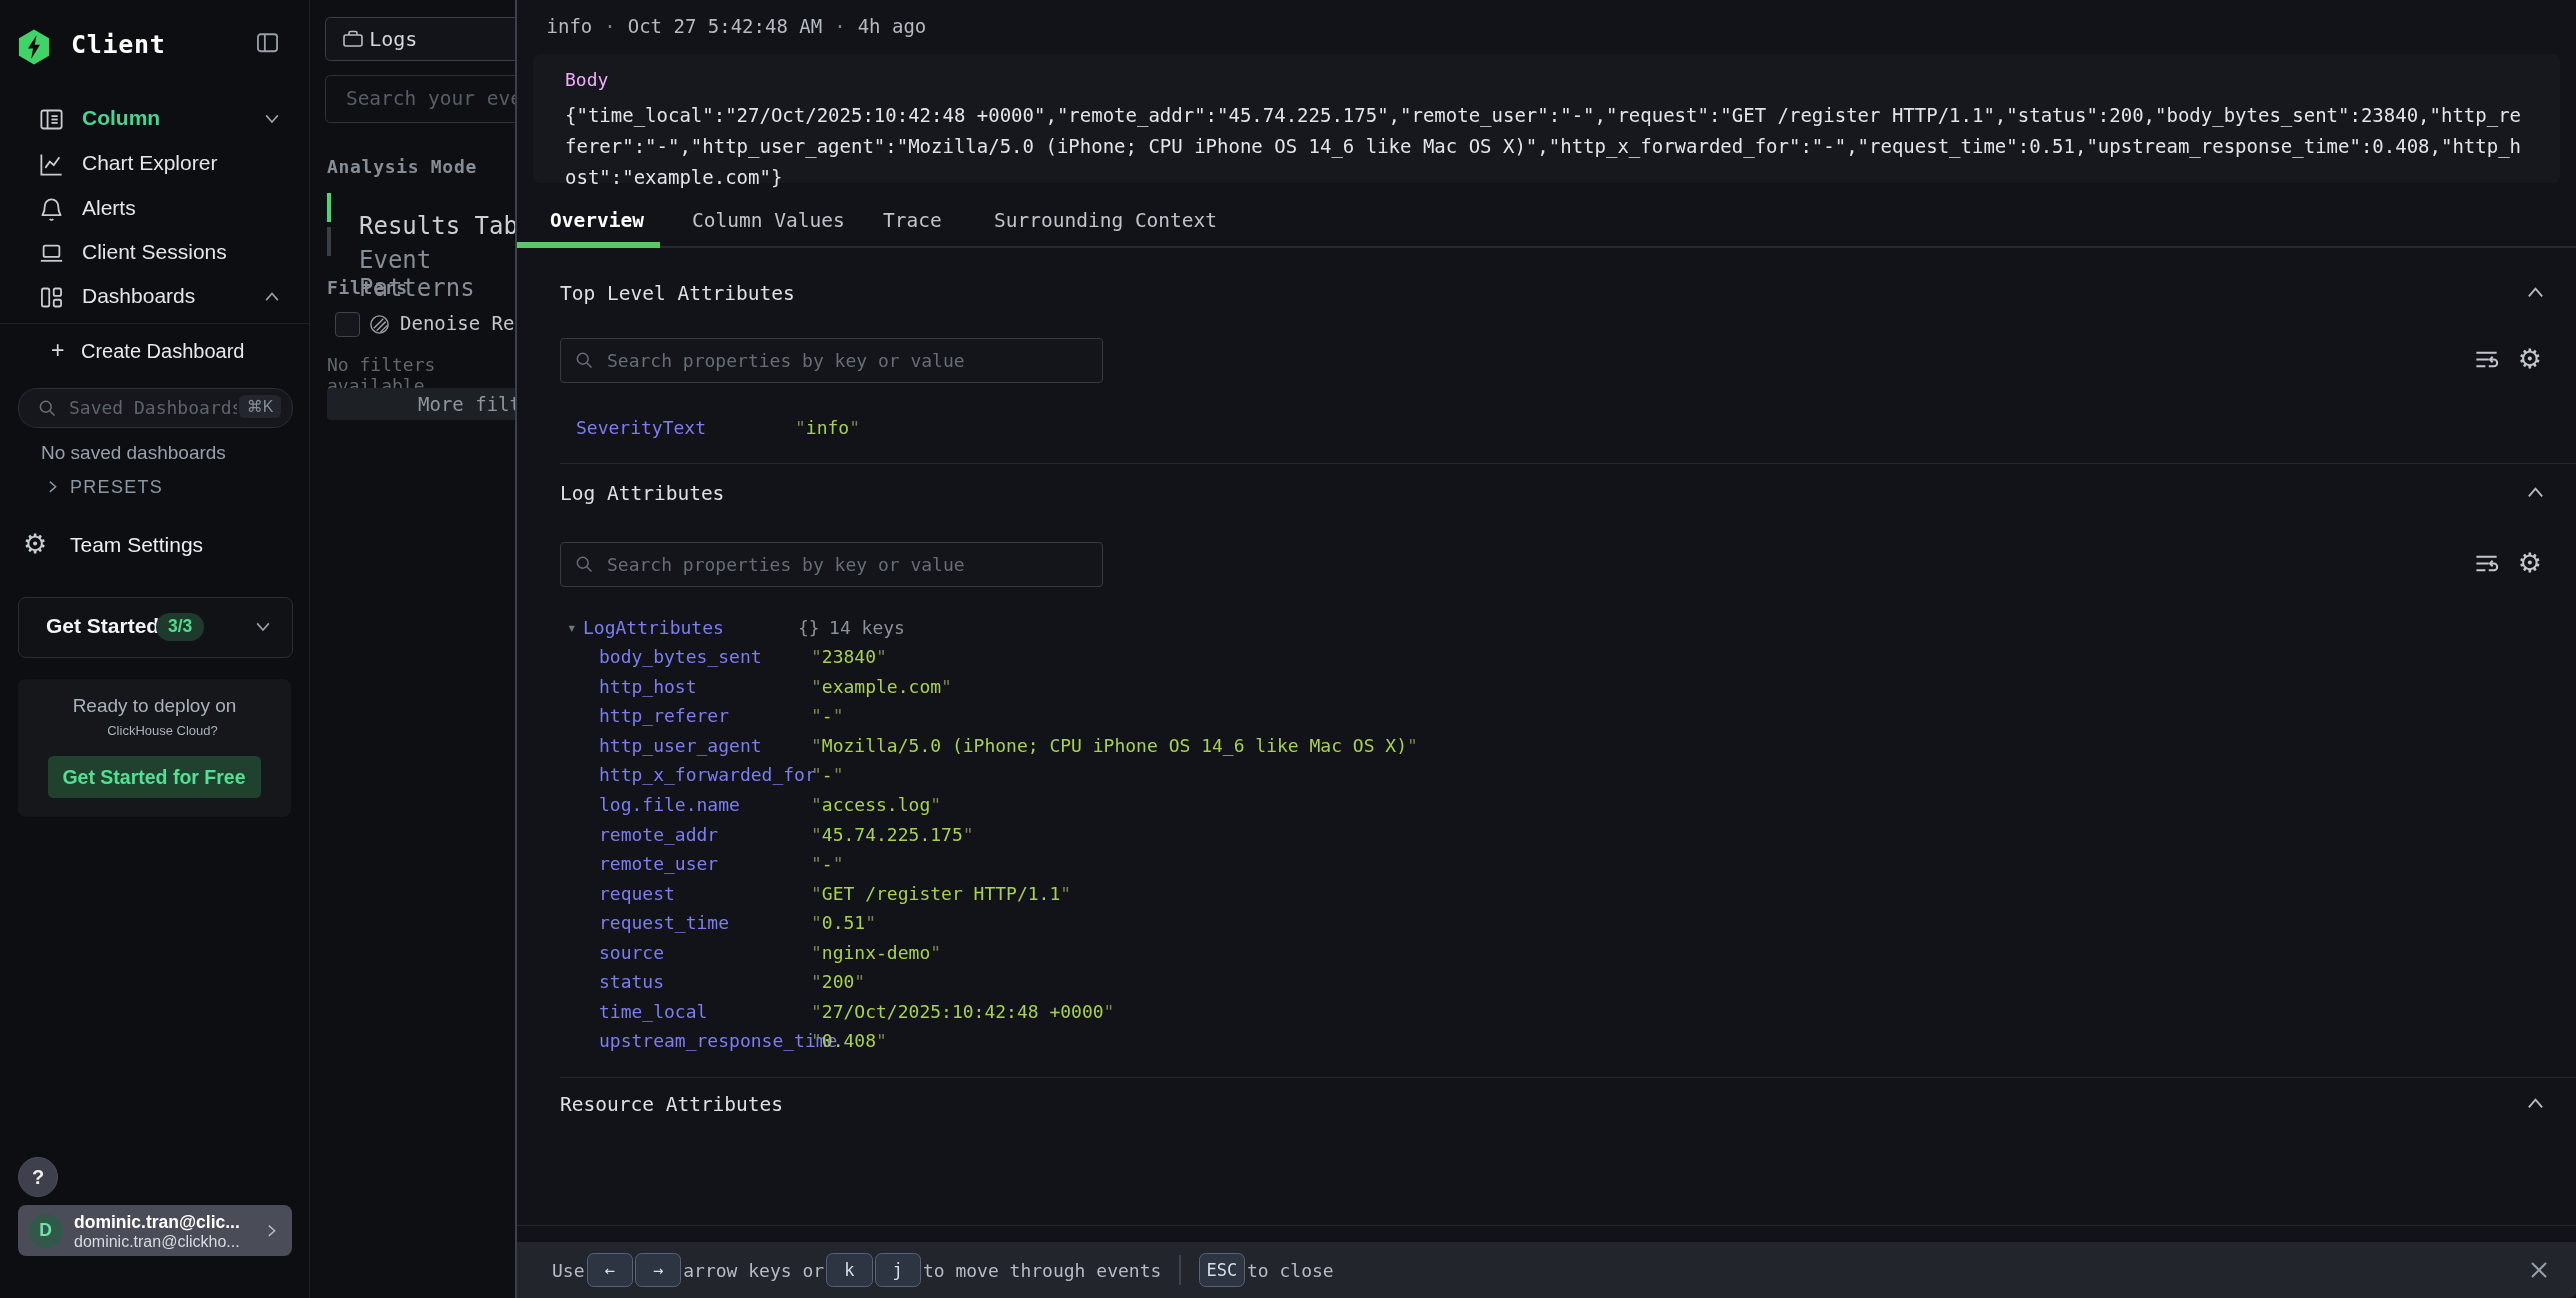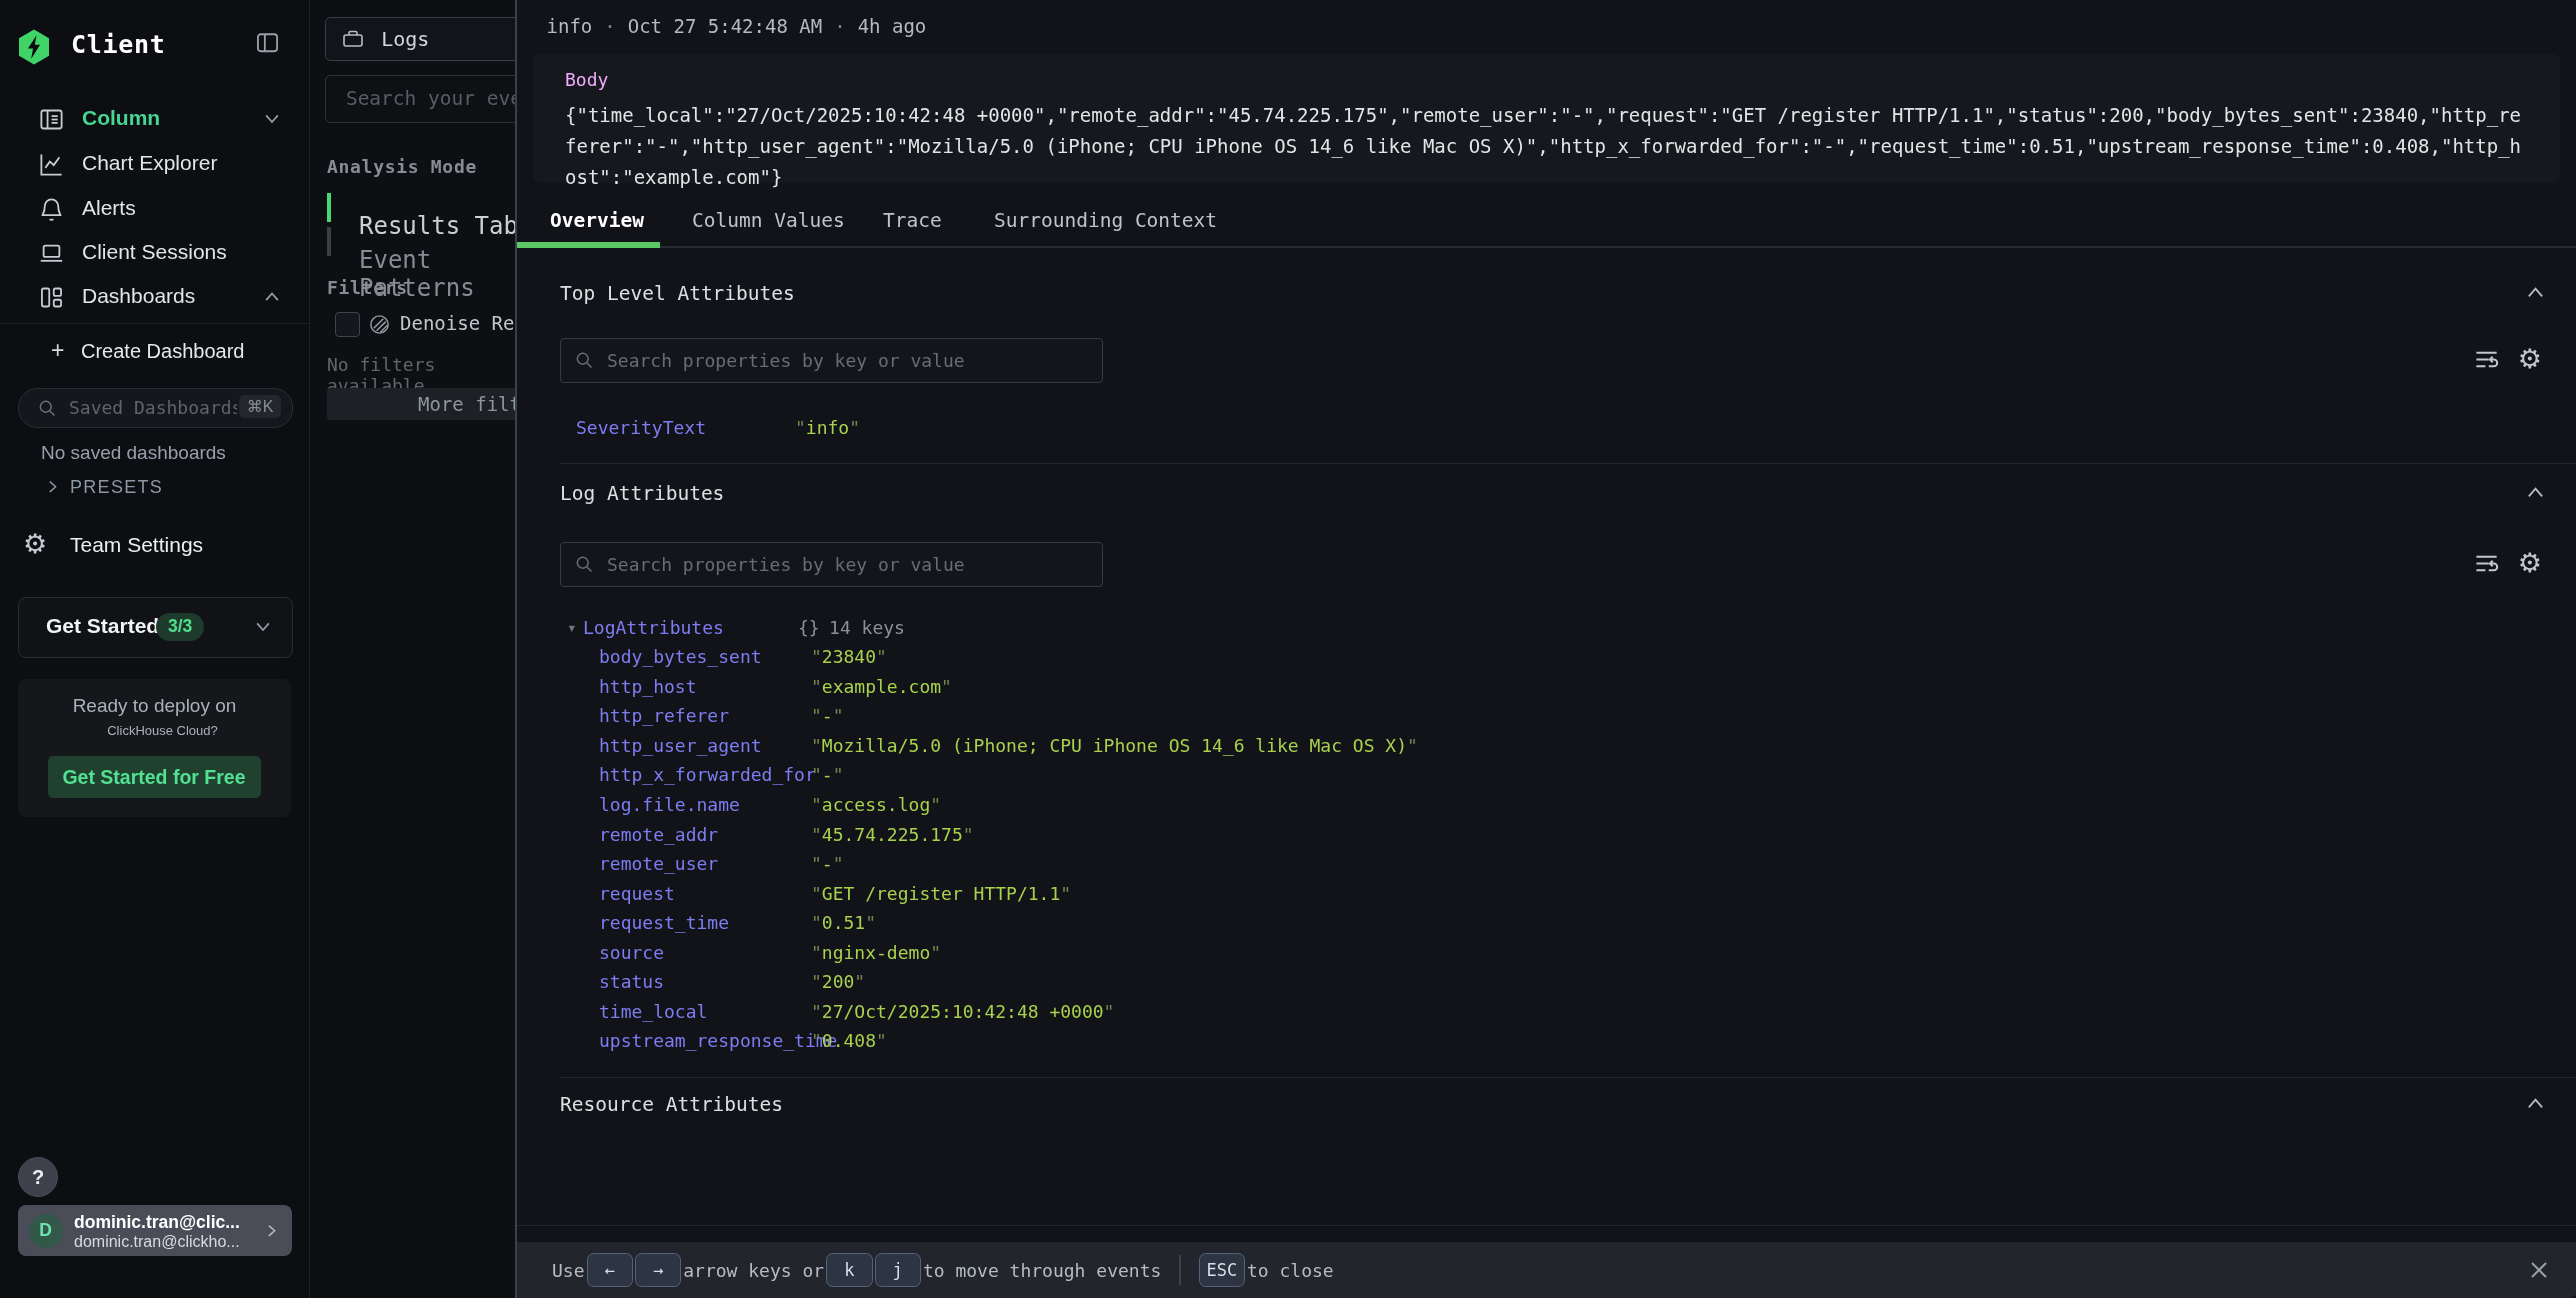--- a/index.html
+++ b/index.html
@@ -44,21 +44,21 @@
   .promo-btn{position:absolute;left:29.5px;top:77px;width:213px;height:42px;border-radius:5.4px;background:#21412f;display:flex;align-items:center;justify-content:center;font-size:19.5px;font-weight:bold;color:#52e092;cursor:pointer;}
   .help-circle{position:absolute;left:18px;top:1157px;width:38px;height:38px;border-radius:50%;background:#3e404b;border:1.3px solid #4a4c58;display:flex;align-items:center;justify-content:center;color:#eceef1;font-size:20px;font-weight:bold;}
   .user-card{position:absolute;left:18px;top:1205px;width:274px;height:51px;border-radius:8px;background:#4a4c58;}
   .user-avatar{position:absolute;left:10.7px;top:8.7px;width:34px;height:34px;border-radius:50%;background:#32584a;display:flex;align-items:center;justify-content:center;color:#6fe3ae;font-weight:bold;font-size:17.5px;}
   .user-name{position:absolute;left:56px;top:6.7px;font-size:17.5px;font-weight:bold;color:#ffffff;}
   .user-email{position:absolute;left:56px;top:28px;font-size:16px;color:#d8dbe0;}
   .user-chev{position:absolute;right:12px;top:17px;width:17.5px;height:17.5px;color:#b9bdc5;}
 
   
   .filter-panel{position:absolute;left:310px;top:0;width:205px;height:1298px;background:#0e0f12;overflow:hidden;}
-  .logs-select{position:absolute;left:15.4px;top:17px;width:228px;height:42px;border:1.3px solid #3b3f46;border-radius:5.4px;background:#121419;display:flex;align-items:center;padding-left:14.8px;gap:16px;cursor:pointer;}
+  .logs-select{position:absolute;left:15.4px;top:17px;width:228px;height:42px;border:1.3px solid #3b3f46;border-radius:5.4px;background:#121419;display:flex;align-items:center;padding-left:14.8px;gap:4px;cursor:pointer;}
   .logs-select .src-icon{width:24px;height:24px;color:#b8bdc3;}
   .logs-label{font-size:20px;color:#d3d6da;}
   .event-search{position:absolute;left:15.4px;top:75px;width:228px;height:46px;border:1.3px solid #2e323a;border-radius:5.4px;background:#0f1014;}
   .event-search input{position:absolute;left:17.5px;top:4px;width:201px;height:35px;background:transparent;border:none;outline:none;color:#cdd1d6;font-size:19.5px;}
   .event-search input::placeholder{color:#575d66;}
   .panel-label{position:absolute;left:17px;font-size:18px;font-weight:bold;color:#868d95;letter-spacing:0.7px;}
   .mode-item{position:absolute;left:17px;width:221px;height:32px;}
   .mode-bar{position:absolute;left:0;top:1.3px;width:4px;height:29px;}
   .mode-text{position:absolute;left:32px;top:20px;font-size:24px;}
   .denoise-row{position:absolute;left:0;top:311px;width:242px;height:27px;}

